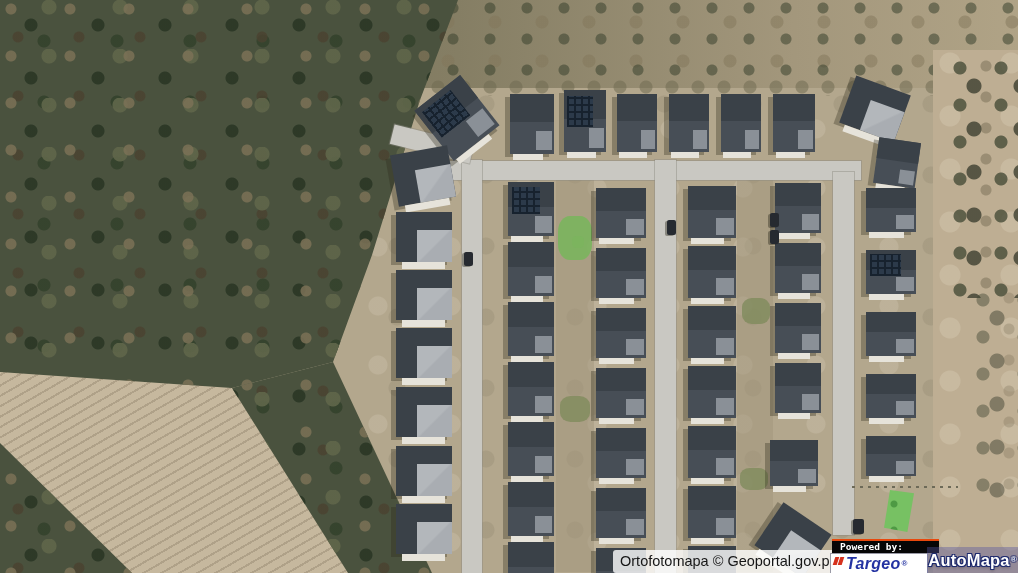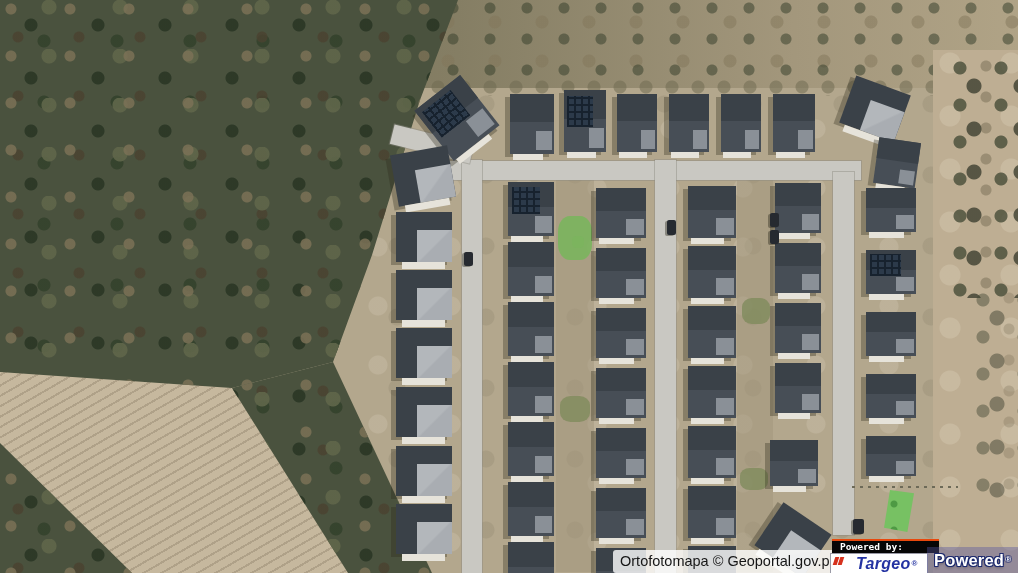--- a/index.html
+++ b/index.html
@@ -83,21 +83,21 @@
     background:var(--attribution-bg,rgba(255,255,255,.8));border-radius:3px;
     padding:1px 7px 2px;display:flex;align-items:center;}
   #attribution-box span{font-size:14.5px;color:#161616;white-space:nowrap;letter-spacing:0;}
   #powered-box{position:absolute;left:832px;top:539px;width:99px;height:11px;z-index:21;
     background:#060606;border-top:2px solid var(--powered-accent,#e8480c);
     display:flex;align-items:center;padding:0 0 1px 8px;}
   #powered-box span{font-family:"DejaVu Sans Mono",monospace;font-weight:bold;font-size:9.5px;line-height:10px;color:#fff;white-space:nowrap;}
   #targeo-logo{position:absolute;left:830px;top:553px;width:90px;height:20px;z-index:21;
     background:#fff;border:1px solid #9a9aa6;display:flex;align-items:center;padding:0 3px;}
   .tq-mark{width:4px;height:8px;background:var(--targeo-mark,#d6321e);transform:skewX(-18deg);margin:-6px 1px 0 0;display:inline-block;}
-  #targeo-logo .tname{font-style:italic;font-weight:bold;font-size:16px;color:var(--targeo-blue,#2433a2);letter-spacing:.3px;margin-left:12px;}
+  #targeo-logo .tname{font-style:italic;font-weight:bold;font-size:16px;color:var(--targeo-blue,#2433a2);letter-spacing:.3px;margin-left:2px;}
   #targeo-logo sup{font-size:8px;color:var(--targeo-blue,#2433a2);font-weight:bold;margin-left:1px;line-height:6px;}
   #automapa-logo{position:absolute;left:927px;top:547px;width:91px;height:26px;z-index:21;
     background:var(--automapa-bg,rgba(84,84,160,.4));display:flex;align-items:center;justify-content:center;}
   #automapa-logo .aname{font-weight:bold;font-size:16.5px;color:#fff;letter-spacing:.2px;
     text-shadow:-1px -1px 0 var(--automapa-navy,#1d2a6e),1px -1px 0 var(--automapa-navy,#1d2a6e),
                 -1px 1px 0 var(--automapa-navy,#1d2a6e),1px 1px 0 var(--automapa-navy,#1d2a6e),
                 0 2px 3px rgba(0,0,0,.35);}
   #automapa-logo sup{font-size:8px;color:#fff;font-weight:bold;line-height:6px;margin-left:1px;
     text-shadow:-1px -1px 0 var(--automapa-navy,#1d2a6e),1px -1px 0 var(--automapa-navy,#1d2a6e),
                 -1px 1px 0 var(--automapa-navy,#1d2a6e),1px 1px 0 var(--automapa-navy,#1d2a6e);}
@@ -374,16 +374,16 @@
   <div id="powered-box">
     <span>Powered by:</span>
   </div>
   <div id="targeo-logo">
     <span class="tq-mark"></span>
     <span class="tq-mark"></span>
     <span class="tname">Targeo</span>
     <sup>®</sup>
   </div>
   <div id="automapa-logo">
-    <span class="aname">Powered</span>
+    <span class="aname">AutoMapa</span>
     <sup>®</sup>
   </div>
 </div>
 
 </body></html>

